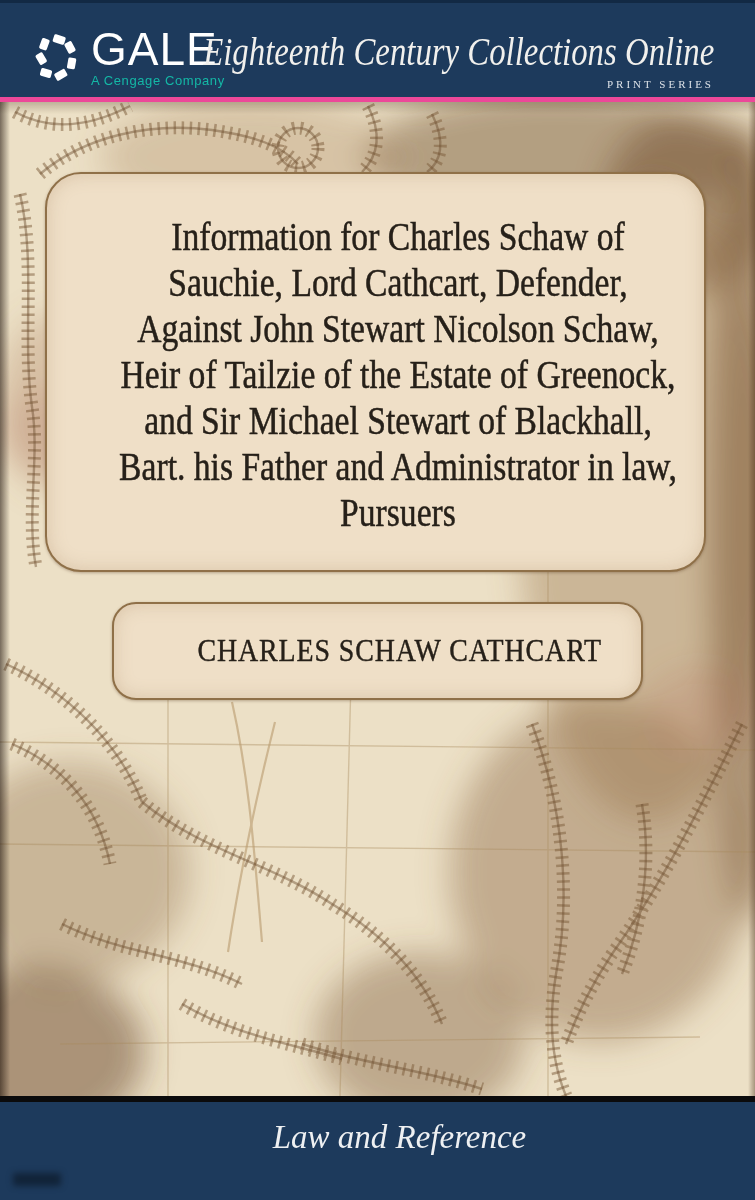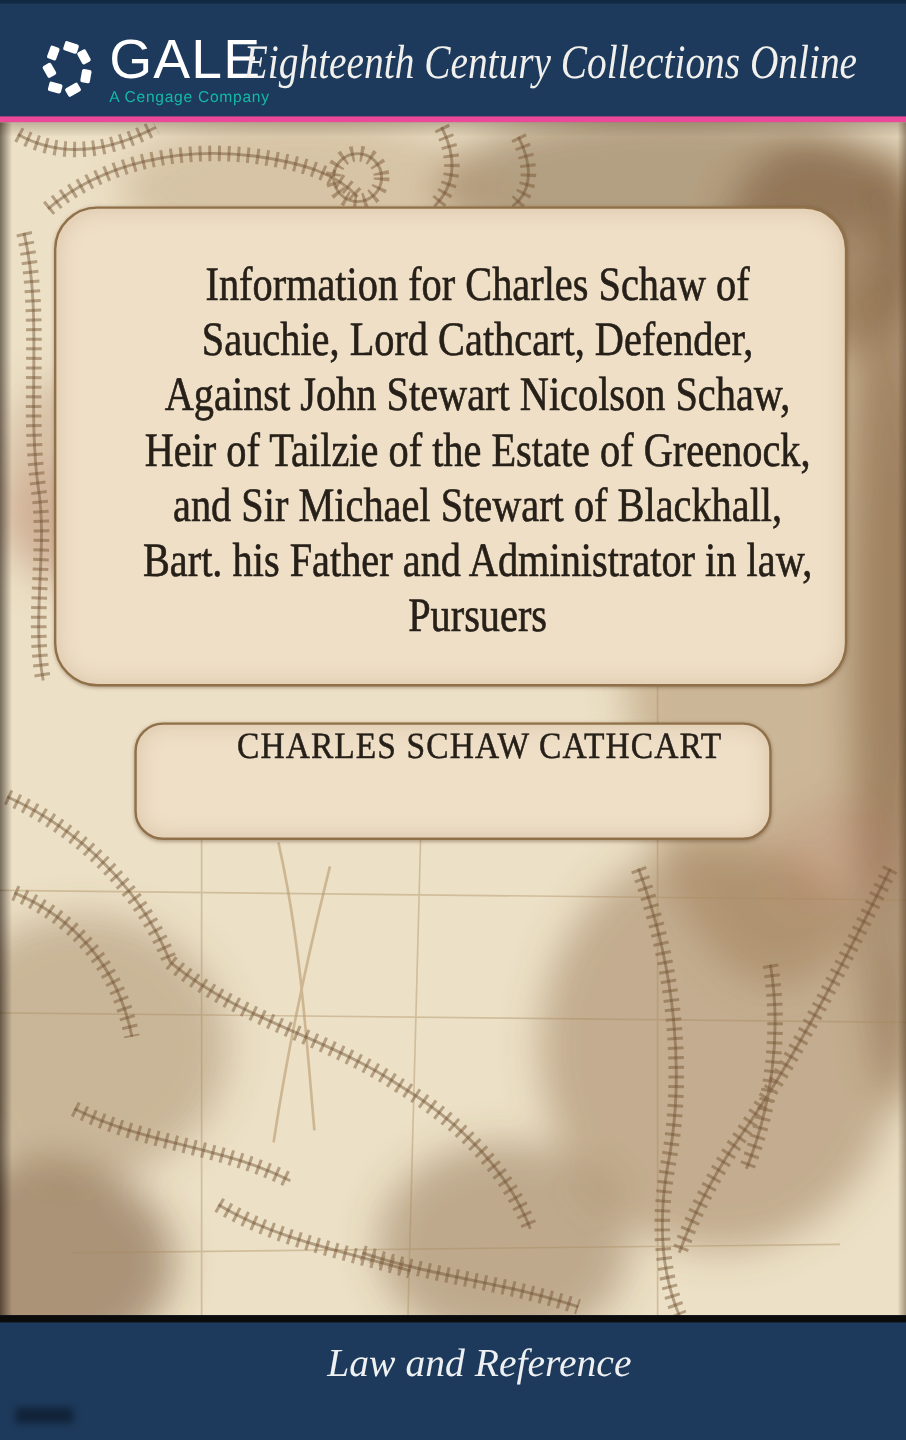--- a/index.html
+++ b/index.html
@@ -51,21 +51,21 @@
     left:45px;top:70px;width:661px;height:400px;border-radius:36px;
     display:flex;align-items:center;justify-content:center;
   }
   .title-lines{transform:scaleX(.84);transform-origin:50% 50%;text-align:center;margin-top:6px;}
   .title-line{
     font-size:40px;line-height:46px;color:#262019;white-space:nowrap;
     -webkit-text-stroke:.5px #262019;
   }
   .author-panel{
     left:112px;top:500px;width:531px;height:98px;border-radius:24px;
-    display:flex;align-items:flex-start;justify-content:center;
+    display:flex;align-items:center;justify-content:center;
   }
   .author-name{
     font-size:31px;letter-spacing:1px;color:#262019;white-space:nowrap;
     transform:scaleX(.9);-webkit-text-stroke:.4px #262019;
   }
   
   .band-bottom{
     position:absolute;left:0;right:0;bottom:0;height:104px;box-sizing:border-box;
     background:#1d3a5c;border-top:6px solid #0b0b0c;padding-left:44px;
   }
@@ -95,20 +95,21 @@
           <rect x="6" y="14" width="14" height="10" rx="2" transform="rotate(290 13 19)"></rect>
         </g>
       </svg>
       <div class="brand-text">
         <div class="brand-name">GALE</div>
         <div class="brand-tagline">A Cengage Company</div>
       </div>
     </div>
     <div class="series">
       <div class="series-title">Eighteenth Century Collections Online</div>
+      <div class="series-sub">PRINT SERIES</div>
     </div>
   </div>
 
   <div class="map">
     <svg class="terrain" width="755" height="994" viewBox="0 0 755 994">
       <defs>
         <filter id="blobBlur" x="-60%" y="-60%" width="220%" height="220%">
           <feGaussianBlur stdDeviation="16"></feGaussianBlur>
         </filter>
         <path id="c1" d="M15,10 C55,32 95,22 130,4"></path>

